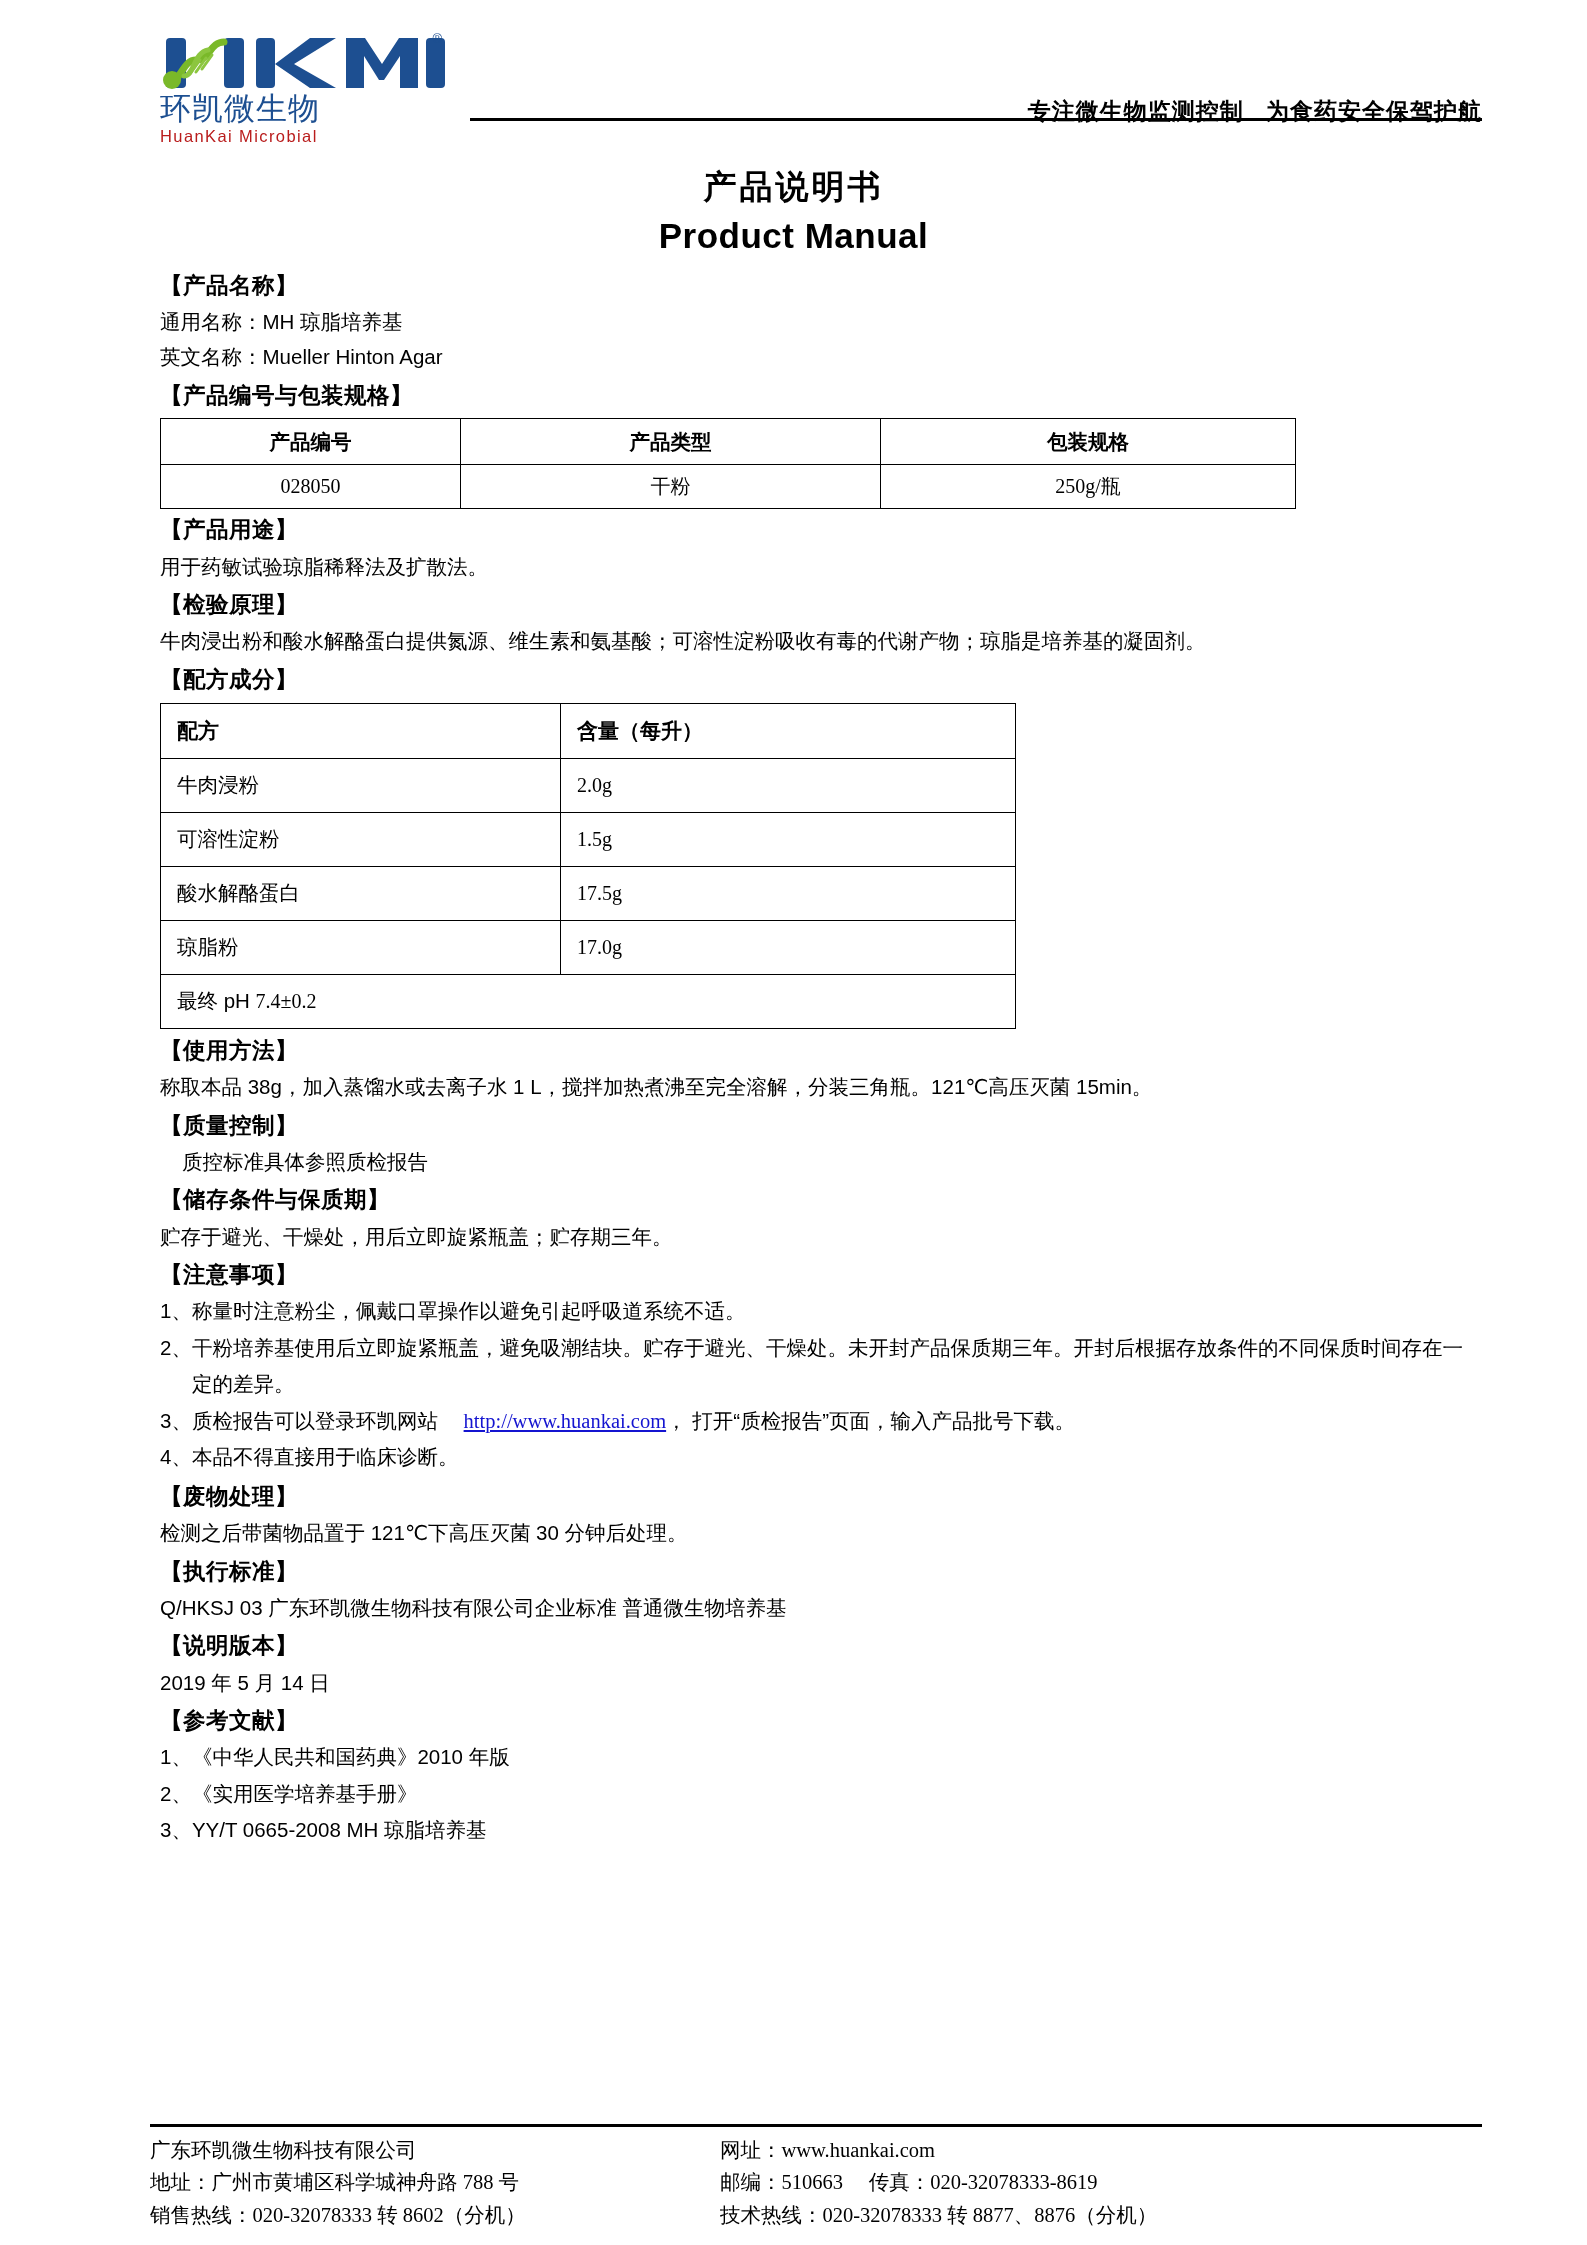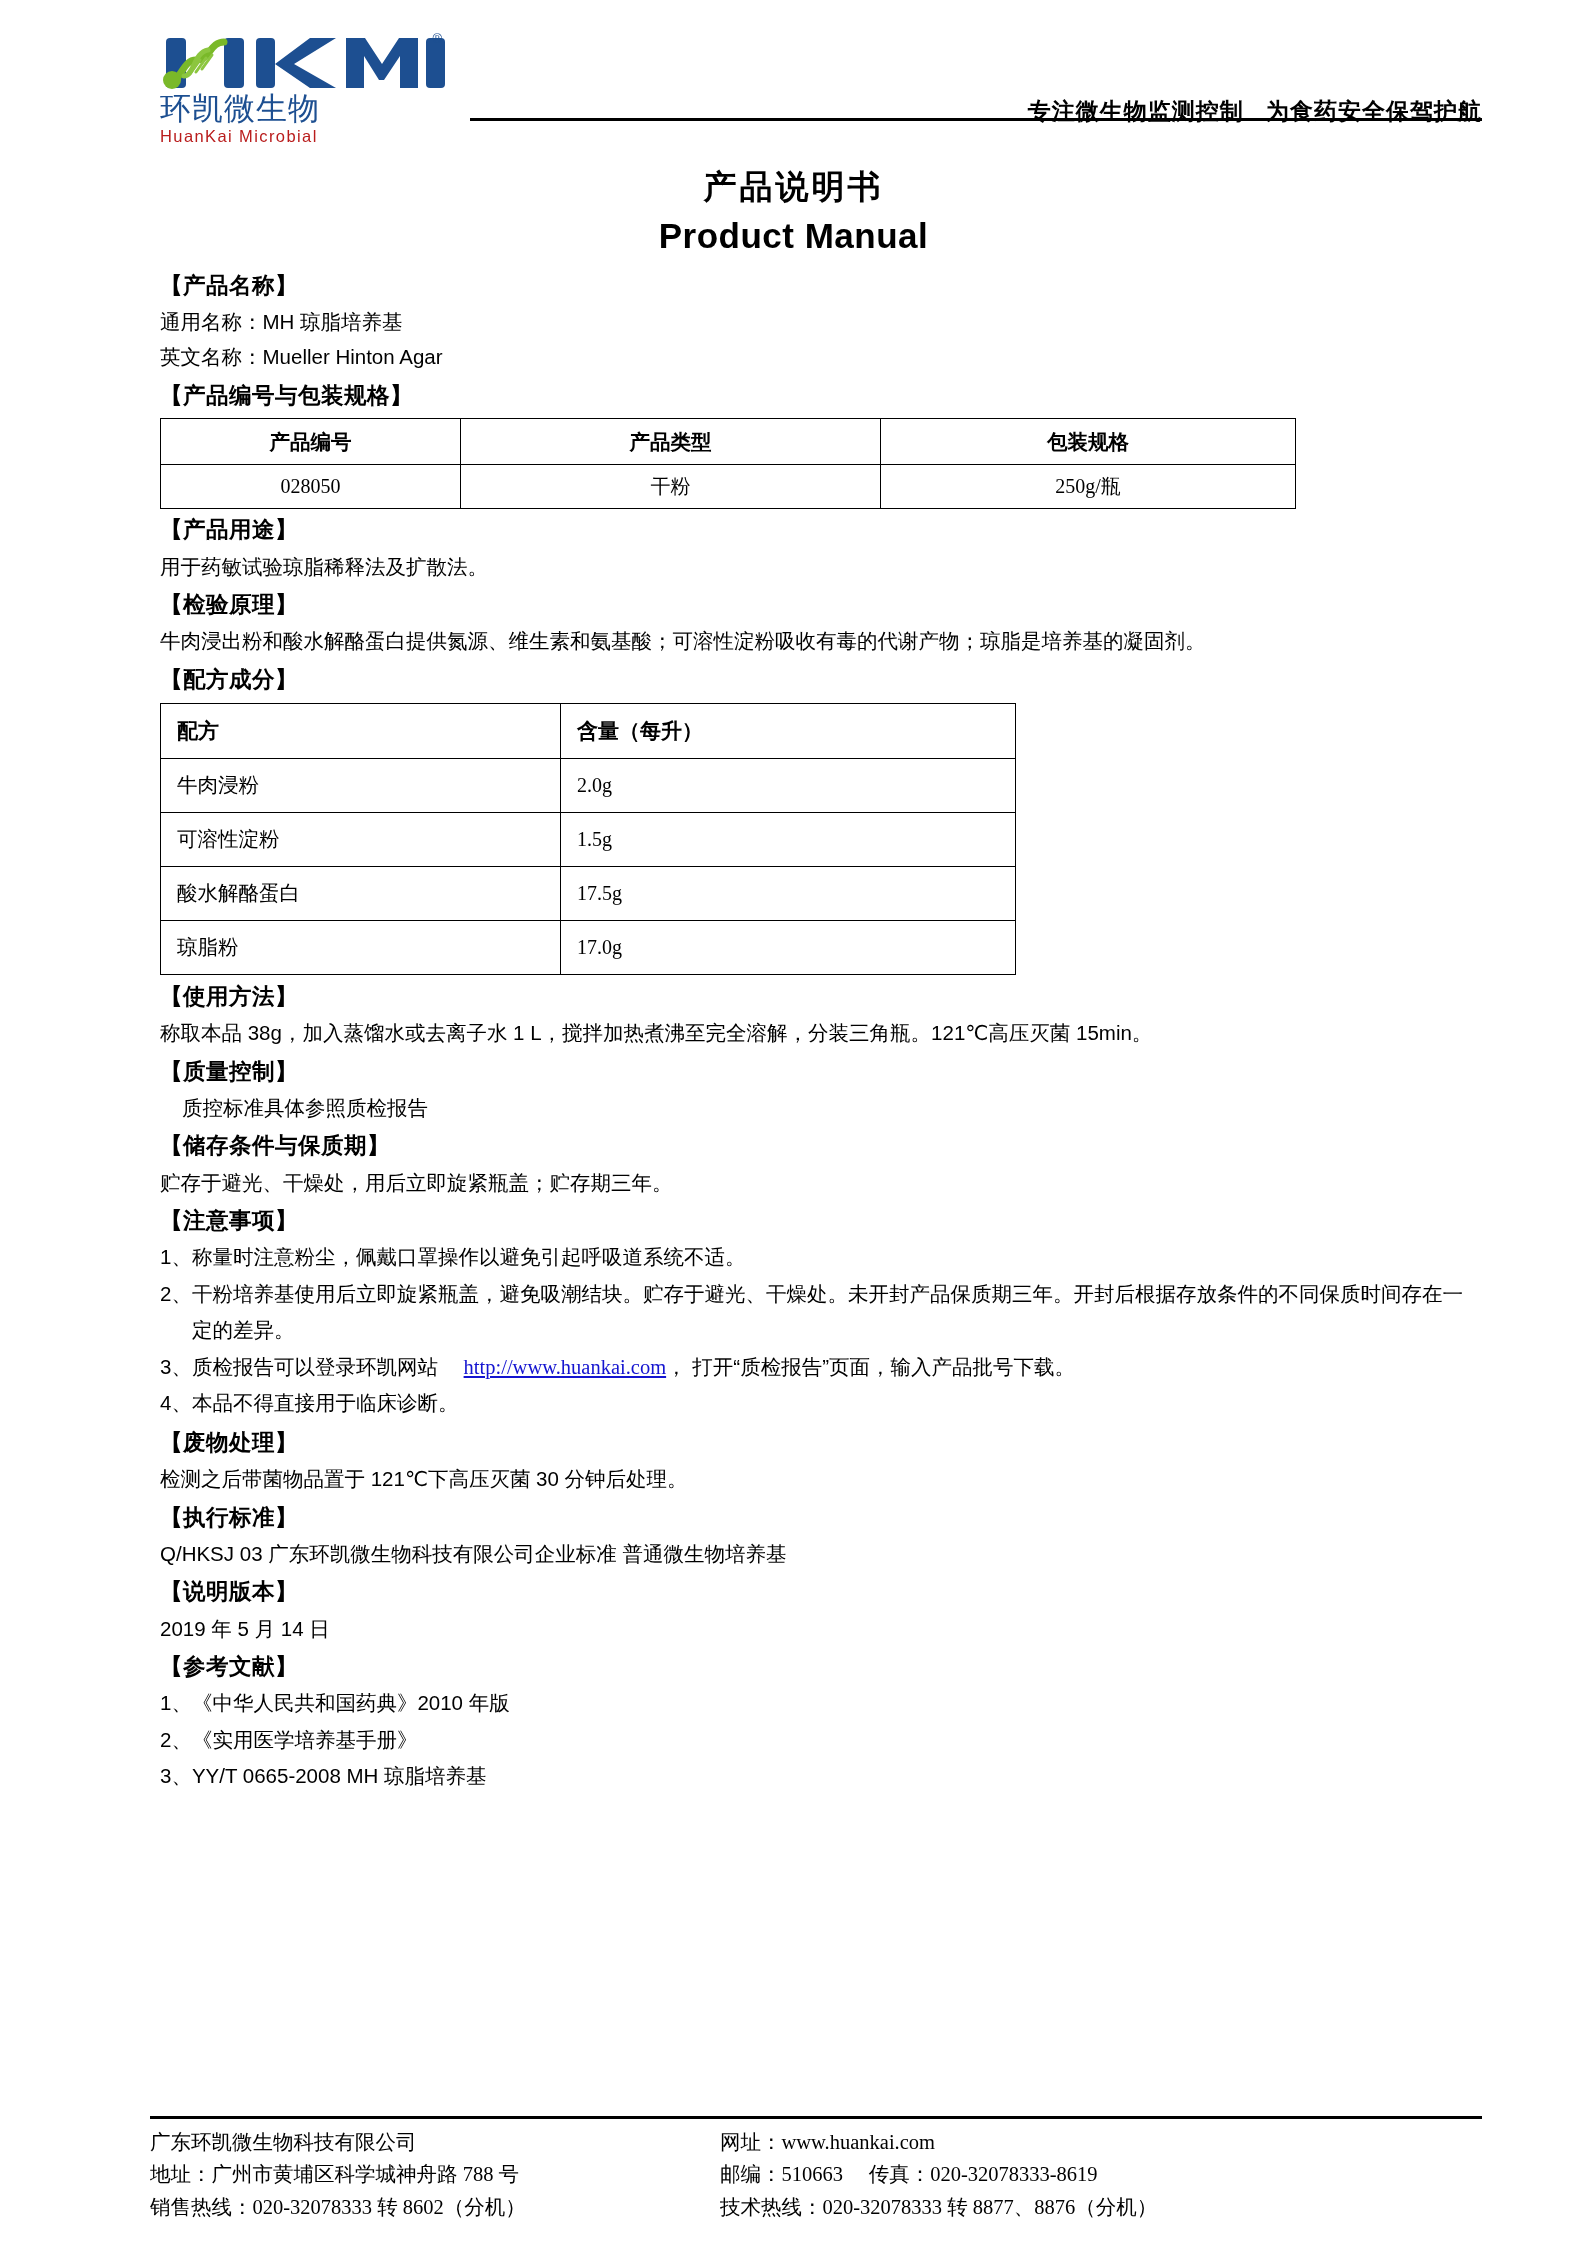--- a/index.html
+++ b/index.html
@@ -201,21 +201,21 @@
   .formula-table td.ph .phval {
     font-family: "Liberation Serif", "DejaVu Serif", serif;
     font-size: 20px;
   }
 
   
   .footer {
     position: absolute;
     left: 150px;
     right: 105px;
-    bottom: 22px;
+    bottom: 14px;
   }
   .footer-rule {
     height: 3px;
     background: #000;
     margin-bottom: 7px;
   }
   .footer-cols {
     display: flex;
     font-family: "Liberation Serif", "DejaVu Serif", serif;
     font-size: 20.5px;
@@ -334,20 +334,23 @@
           <td>可溶性淀粉</td>
           <td class="amount">1.5g</td>
         </tr>
         <tr>
           <td>酸水解酪蛋白</td>
           <td class="amount">17.5g</td>
         </tr>
         <tr>
           <td>琼脂粉</td>
           <td class="amount">17.0g</td>
+        </tr>
+        <tr>
+          <td class="ph" colspan="2"><span>最终 pH </span><span class="phval">7.4±0.2</span></td>
         </tr>
       </tbody>
     </table>
 
     <div class="sec-head" style="margin-top:4px;">【使用方法】</div>
     <div class="para">称取本品 38g，加入蒸馏水或去离子水 1 L，搅拌加热煮沸至完全溶解，分装三角瓶。121℃高压灭菌 15min。</div>
 
     <div class="sec-head">【质量控制】</div>
     <div class="para indent">质控标准具体参照质检报告</div>
 

